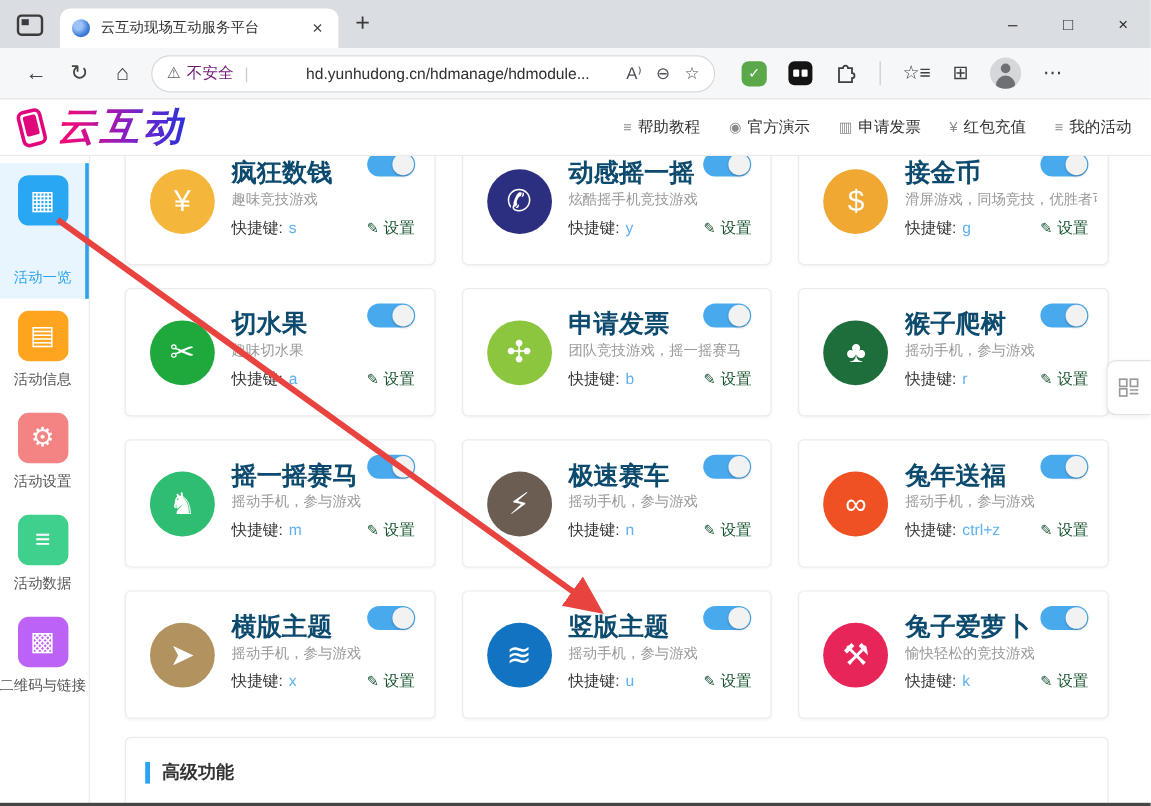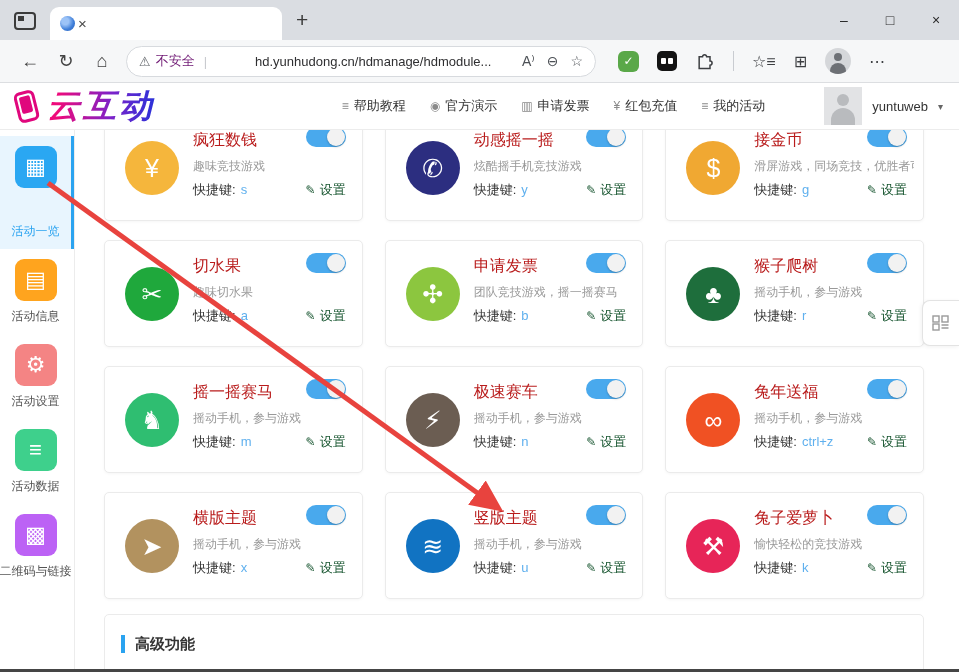--- a/index.html
+++ b/index.html
@@ -31,21 +31,21 @@
   .shield { width:21px; height:21px; background:#5aa849; border-radius:6px; color:#fff; font-size:12px; display:flex; align-items:center; justify-content:center; }
   .darksq { width:20px; height:20px; background:#141414; border-radius:5px; display:flex; align-items:center; justify-content:center; gap:2px; }
   .darksq i { width:5px; height:6px; background:#fff; border-radius:1px; }
   .tool-ic { font-size:16px; color:#3d3f42; }
   .vdiv { width:1px; height:20px; background:#c9ccd1; }
   .profile-ic { width:26px; height:26px; border-radius:50%; background:#d5d7da; position:relative; overflow:hidden; }
   .profile-ic::before { content:""; position:absolute; left:9px; top:5px; width:8px; height:8px; border-radius:50%; background:#6d7075; }
   .profile-ic::after { content:""; position:absolute; left:5px; top:15px; width:16px; height:12px; border-radius:8px 8px 0 0; background:#6d7075; }
 
   
-  .appheader { height:47px; background:#fff; border-bottom:1px solid #ececec; display:flex; align-items:center; padding:0 16px; position:relative; z-index:5;gap:39px; }
+  .appheader { height:47px; background:#fff; border-bottom:1px solid #ececec; display:flex; align-items:center; padding:0 16px; position:relative; z-index:5; }
   .logo { display:flex; align-items:center; gap:10px; }
   .phone-ic { width:21px; height:31px; border:3px solid #e0077d; border-radius:6px; transform:rotate(-14deg); position:relative; background:#fff; }
   .phone-ic::after { content:""; position:absolute; left:2px; top:2px; right:2px; bottom:6px; background:#e0077d; border-radius:2px; }
   .logo-text { font-size:33px; font-weight:bold; font-style:italic; letter-spacing:3px; background:linear-gradient(90deg,#ee0a7b 10%,#7b22c9 60%,#2b32d9); -webkit-background-clip:text; background-clip:text; color:transparent; }
   .topnav { margin-left:auto; display:flex; align-items:center; gap:24px; }
   .topnav-item { display:flex; align-items:center; gap:5px; font-size:13px; color:#333; cursor:default; }
   .topnav-item .ni { color:#8a8a8a; font-size:12px; }
   .userbox { display:flex; align-items:center; gap:10px; margin-left:20px; }
   .avatar { width:38px; height:38px; background:#e2e3e5; position:relative; overflow:hidden; }
   .avatar::before { content:""; position:absolute; left:13px; top:7px; width:12px; height:12px; border-radius:50%; background:#b9bbbe; }
@@ -59,21 +59,21 @@
   .side-item { display:flex; flex-direction:column; align-items:center; gap:7px; padding:10px 0 9px; border-right:3px solid transparent; }
   .side-item.active { background:#e8f5fe; border-right-color:#2aa3f0; }
   .side-icon { width:42px; height:42px; border-radius:9px; color:#fff; font-size:22px; display:flex; align-items:center; justify-content:center; }
   .side-label { font-size:12px; color:#555; white-space:nowrap; }
   .side-item.active .side-label { color:#2aa3f0;margin-top:28px; }
 
   .content { flex:1; position:relative; overflow:hidden; padding:0 35px 0 29px; background:#fff; }
   .grid { display:grid; grid-template-columns:repeat(3,1fr); column-gap:22px; row-gap:19px; margin-top:-16px; }
   .card { position:relative; height:107px; background:#fff; border:1px solid #ebebeb; border-radius:5px; box-shadow:0 1px 3px rgba(0,0,0,.04); }
   .icon-circle { position:absolute; left:20px; top:26px; width:54px; height:54px; border-radius:50%; color:#fff; font-size:25px; display:flex; align-items:center; justify-content:center; }
-  .card-title { position:absolute; left:88px; top:15px; font-size:16px; color:#b91c1c; }
+  .card-title { position:absolute; left:88px; top:15px; font-size:21px; color:#0c4a6e;font-weight:bold; }
   .card-desc { position:absolute; left:88px; top:43px; font-size:12px; color:#999; white-space:nowrap; overflow:hidden; max-width:160px;text-align:center; }
   .card-key { position:absolute; left:88px; top:66px; font-size:13px; color:#333; }
   .card-key .key { color:#5fb0ee; margin-left:5px; }
   .toggle { position:absolute; right:16px; top:12px; width:40px; height:20px; border-radius:10px; background:#49a9ed; cursor:pointer; }
   .toggle .knob { position:absolute; right:1px; top:1px; width:18px; height:18px; border-radius:50%; background:#f2f2f2; box-shadow:0 1px 2px rgba(0,0,0,.25); }
   .settings-link { position:absolute; right:16px; bottom:21px; font-size:13px; color:#14532d; cursor:pointer; text-decoration:none; }
   .settings-link .pencil-icon { font-size:12px; margin-right:4px; }
 
   .advanced { border:1px solid #ebebeb; border-radius:5px; margin-top:15px; height:80px; padding:20px 0 0 16px; display:flex; align-items:flex-start; }
   .acc-bar { width:4px; height:18px; background:#2aa3f0; margin-right:10px; }
@@ -84,20 +84,21 @@
   .edge-widget { position:absolute; right:0; top:300px; width:37px; height:46px; background:#fff; border:1px solid #e3e3e3; border-right:none; border-radius:8px 0 0 8px; box-shadow:-1px 1px 4px rgba(0,0,0,.06); z-index:40; display:flex; align-items:center; justify-content:center; }
   .bottom-edge { position:absolute; left:0; right:0; bottom:0; height:3px; background:#454545; z-index:60; }
 </style>
 </head>
 <body>
 
 <div class="titlebar">
   <div class="tab-actions"></div>
   <div class="tab">
     <span class="favicon"></span>
+    <span class="tab-title">云互动现场互动服务平台</span>
     <span class="tab-close">×</span>
   </div>
   <span class="new-tab">+</span>
   <div class="win-controls">
     <span class="win-btn">–</span>
     <span class="win-btn">□</span>
     <span class="win-btn">×</span>
   </div>
 </div>
 
@@ -151,25 +152,20 @@
   </span>
       <span class="topnav-item">
     <span class="ni">¥</span>
     <span class="nl">红包充值</span>
   </span>
       <span class="topnav-item">
     <span class="ni">≡</span>
     <span class="nl">我的活动</span>
   </span>
     </div>
-  <div class="userbox">
-    <span class="avatar"></span>
-    <span class="username">yuntuweb</span>
-    <span class="caret">▾</span>
-  </div>
 </div>
 
 <div class="main">
   <div class="sidebar" id="sidebar">
       <div class="side-item active">
     <span class="side-icon" style="background: rgb(42, 167, 242);">▦</span>
     <span class="side-label">活动一览</span>
   </div>
       <div class="side-item">
     <span class="side-icon" style="background: rgb(255, 164, 30);">▤</span>

